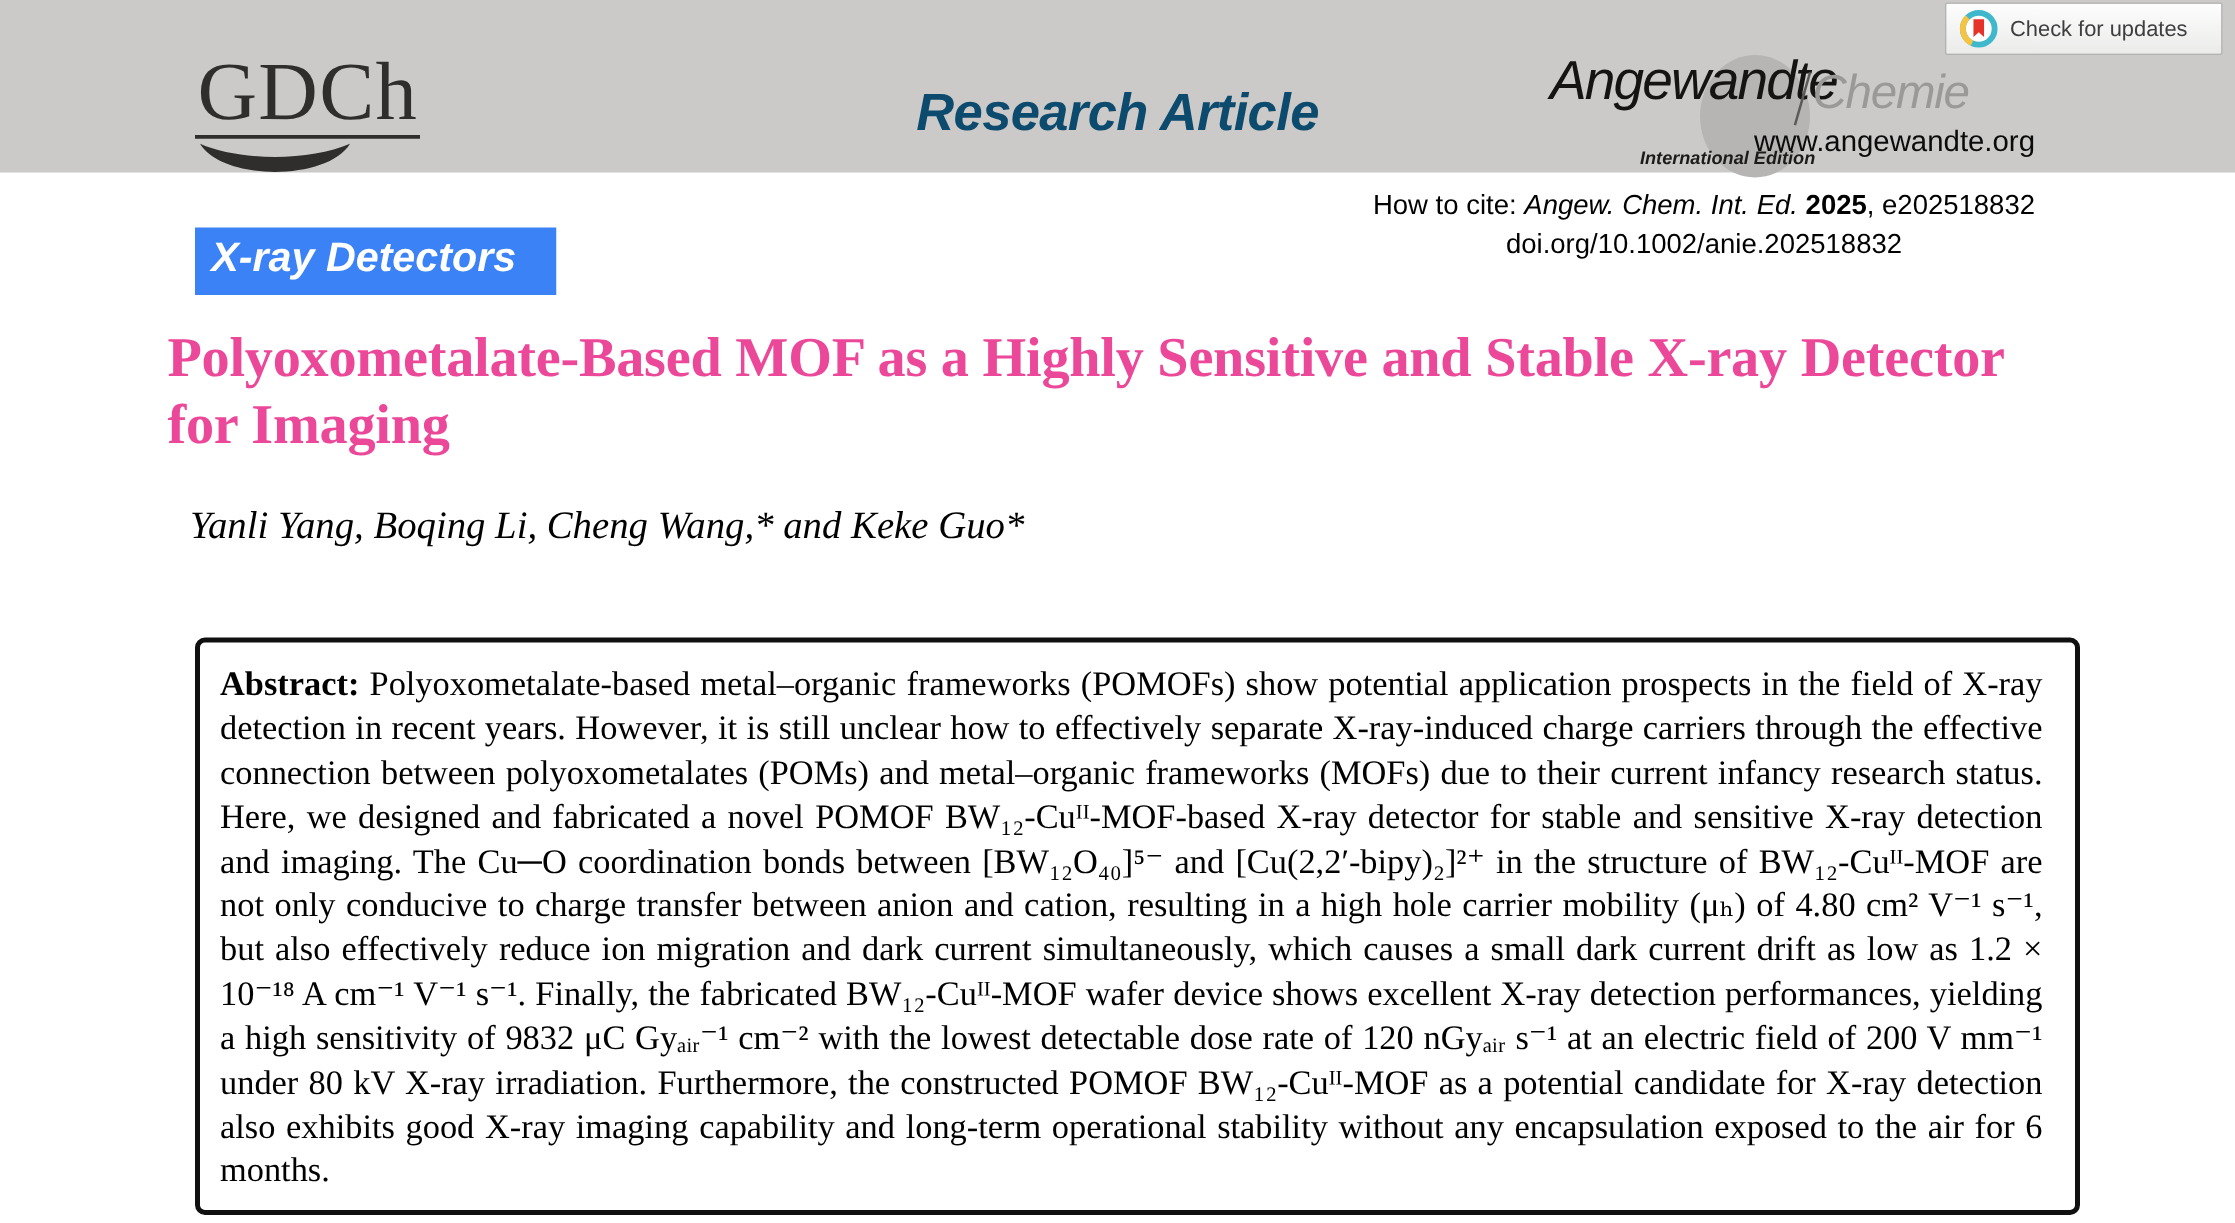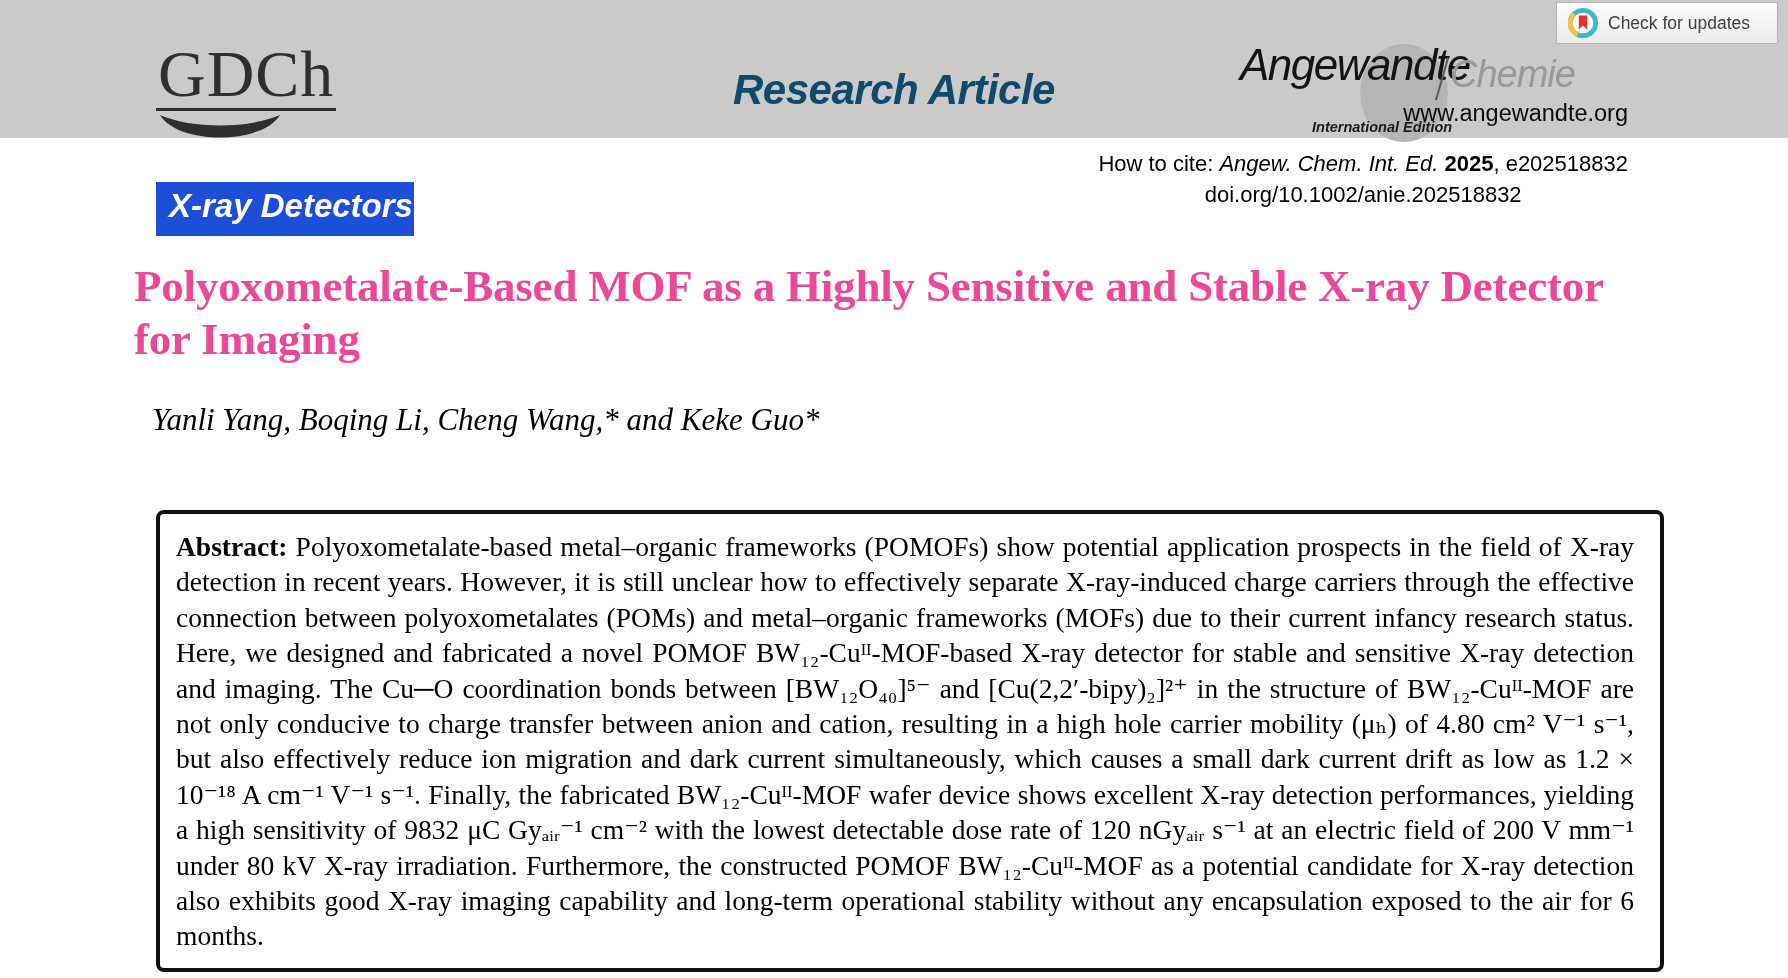--- a/index.html
+++ b/index.html
@@ -37,23 +37,23 @@
   .check-badge span{font-size:17.5px;color:#3e3e3e;white-space:nowrap;}
 
   
   .citation{position:absolute;right:160px;top:148px;text-align:center;font-size:22px;
             line-height:31px;color:#000;}
   .citation .it{font-style:italic;}
   .citation .b{font-weight:bold;}
   .doi{cursor:pointer;}
 
   
-  .topic-badge{position:absolute;left:156px;top:182px;background:#1d4ed8;color:#fff;
+  .topic-badge{position:absolute;left:156px;top:182px;background:#3b82f6;color:#fff;
                font-size:33px;font-weight:bold;font-style:italic;
-               padding:5px 1px 11px 13px;white-space:nowrap;}
+               padding:5px 32px 11px 13px;white-space:nowrap;}
   .title{position:absolute;left:134px;top:260px;width:1500px;margin:0;
          font-family:"Liberation Serif","DejaVu Serif",serif;font-weight:bold;
          font-size:45px;line-height:53px;color:#ec4899;letter-spacing:-0.2px;}
   .authors{position:absolute;left:152px;top:402px;font-family:"Liberation Serif","DejaVu Serif",serif;
            font-style:italic;font-size:31px;color:#000;white-space:nowrap;}
 
   
   .abstract-box{position:absolute;left:156px;top:510px;width:1508px;height:462px;box-sizing:border-box;
                 border:4px solid #101010;border-radius:8px;padding:15px 26px 0 16px;background:#fff;}
   .abstract-body{font-family:"Liberation Serif","DejaVu Serif","DejaVu Sans",serif;

